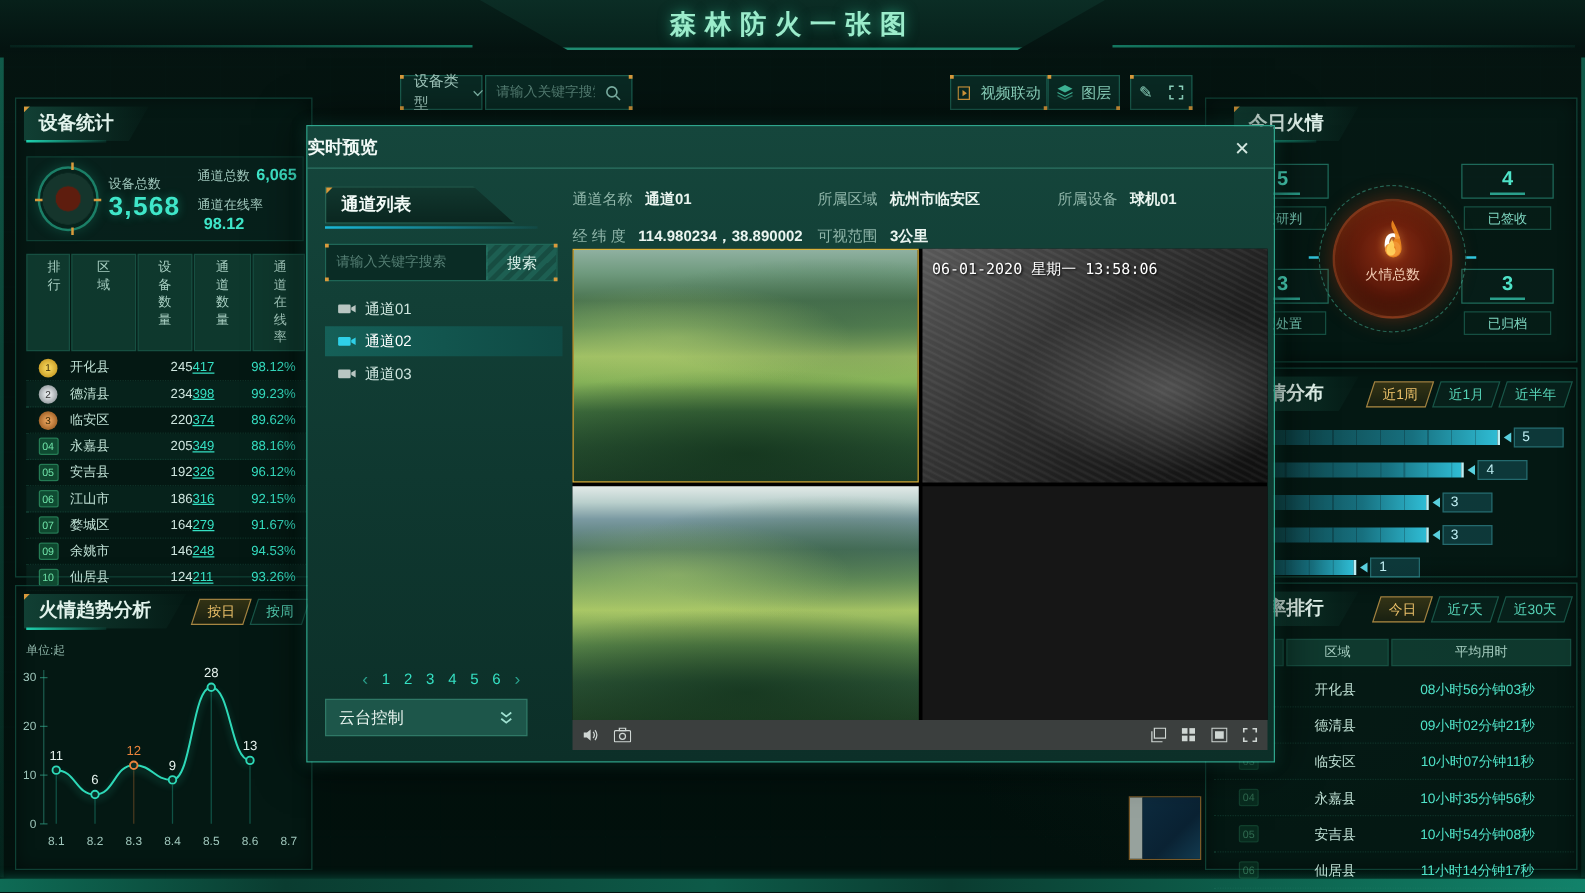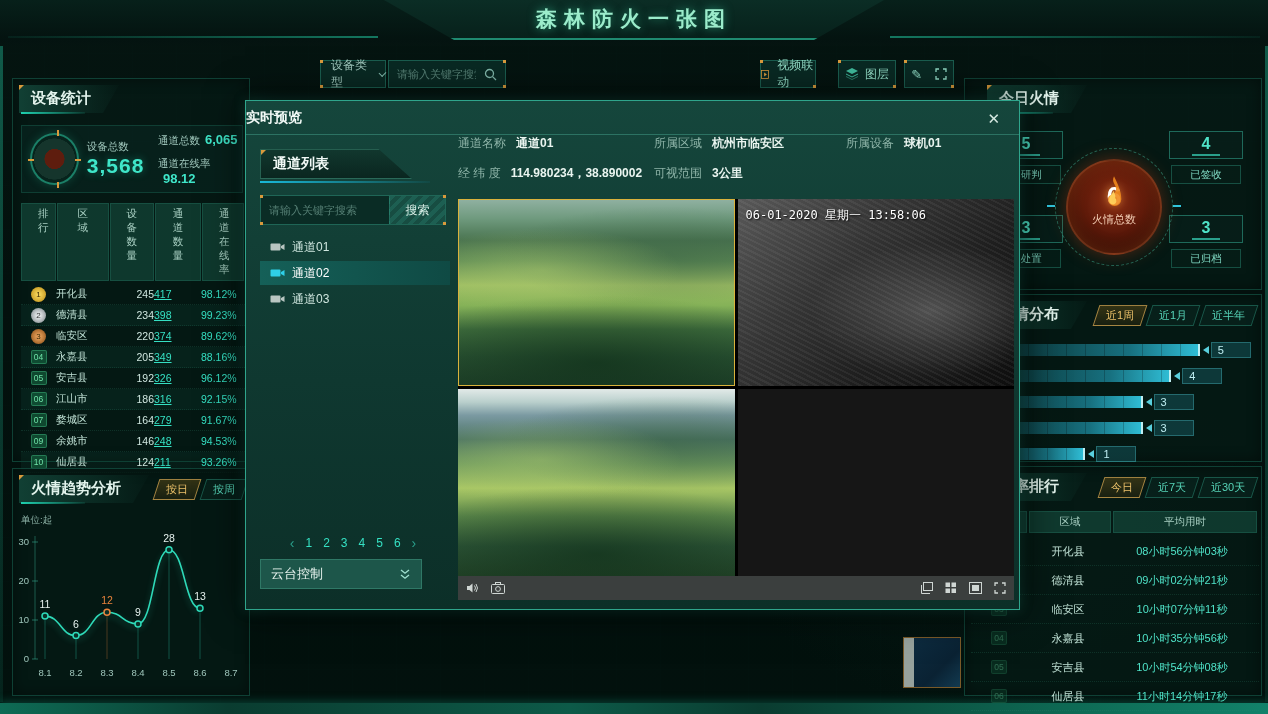--- a/index.html
+++ b/index.html
@@ -158,21 +158,21 @@
   .chan-list{margin-top:10px;}
   .chan-item{display:flex;align-items:center;height:24px;margin-bottom:2px;font-size:12px;color:#cfe6df;cursor:pointer;padding-left:10px;gap:7px;}
   .chan-item.selected{background:linear-gradient(90deg,#156058,#0f4a44);color:#fff;}
   .pager{position:absolute;bottom:46px;left:0;width:186px;display:flex;justify-content:center;align-items:center;gap:11px;font-size:12px;color:#35e0c3;}
   .pager .pg{cursor:pointer;}
   .pager .arrow{color:#2aa08c;font-size:14px;cursor:pointer;}
   .ptz-bar{position:absolute;bottom:8px;left:0;width:162px;height:30px;background:#1d564a;border:1px solid rgba(90,200,170,.3);
     display:flex;align-items:center;justify-content:space-between;padding:0 10px;cursor:pointer;}
   .ptz-bar span{color:#e8f4ef;font-size:13px;}
 
-  .info-area{position:absolute;left:212px;top:32px;right:10px;height:56px;font-size:12px;}
+  .info-area{position:absolute;left:212px;top:48px;right:10px;height:56px;font-size:12px;}
   .ifield{position:absolute;white-space:nowrap;}
   .ifield .lab{color:#8fb5a9;margin-right:10px;}
   .ifield .val{color:#eaf5f0;font-weight:bold;}
 
   .video-grid{position:absolute;left:212px;top:98px;width:556px;height:377px;background:#000;
     display:grid;grid-template-columns:1fr 1fr;grid-template-rows:1fr 1fr;gap:3px;}
   .vcell{position:relative;overflow:hidden;background:#111;}
   .vcell.sel{border:1px solid #d9b23c;}
   .scene-a{background:linear-gradient(180deg,#8fb0a0 0%,#6f9a7e 10%,#49734f 22%,#5d8a54 33%,#9fbf63 46%,#85b258 57%,#41703f 70%,#2b5434 85%,#1f4129 100%);}
   .scene-a::after,.scene-b::after{content:"";position:absolute;inset:0;
@@ -217,21 +217,21 @@
   </div>
   <div class="tool-box abs" style="left:388px;top:60px;width:118px;">
     <span class="dot tr"></span>
       <span class="dot br"></span>
     <input class="search-input" style="background: transparent;" placeholder="请输入关键字搜索">
     <svg class="icon-svg" style="margin-right:8px;" width="13" height="13" viewBox="0 0 13 13">
       <circle cx="5.5" cy="5.5" r="4" fill="none" stroke="#7fb5a8" stroke-width="1.3"></circle>
         <line x1="8.6" y1="8.6" x2="12" y2="12" stroke="#7fb5a8" stroke-width="1.3"></line>
     </svg>
   </div>
-  <div class="tool-box tb-btn abs" style="left:760px;top:60px;width:56px;">
+  <div class="tool-box tb-btn abs" style="left:760px;top:60px;width:78px;">
     <span class="dot tl"></span>
       <span class="dot br"></span>
     <svg class="icon-svg" width="13" height="11" viewBox="0 0 13 11">
       <rect x="0.5" y="0.5" width="9" height="10" fill="none" stroke="#d99a3c" stroke-width="1"></rect>
         <path d="M4 3 L7.5 5.5 L4 8 Z" fill="#d99a3c"></path>
     </svg>
     <span>视频联动</span>
   </div>
   <div class="tool-box tb-btn abs" style="left:838px;top:60px;width:58px;">
     <span class="dot tl"></span>

